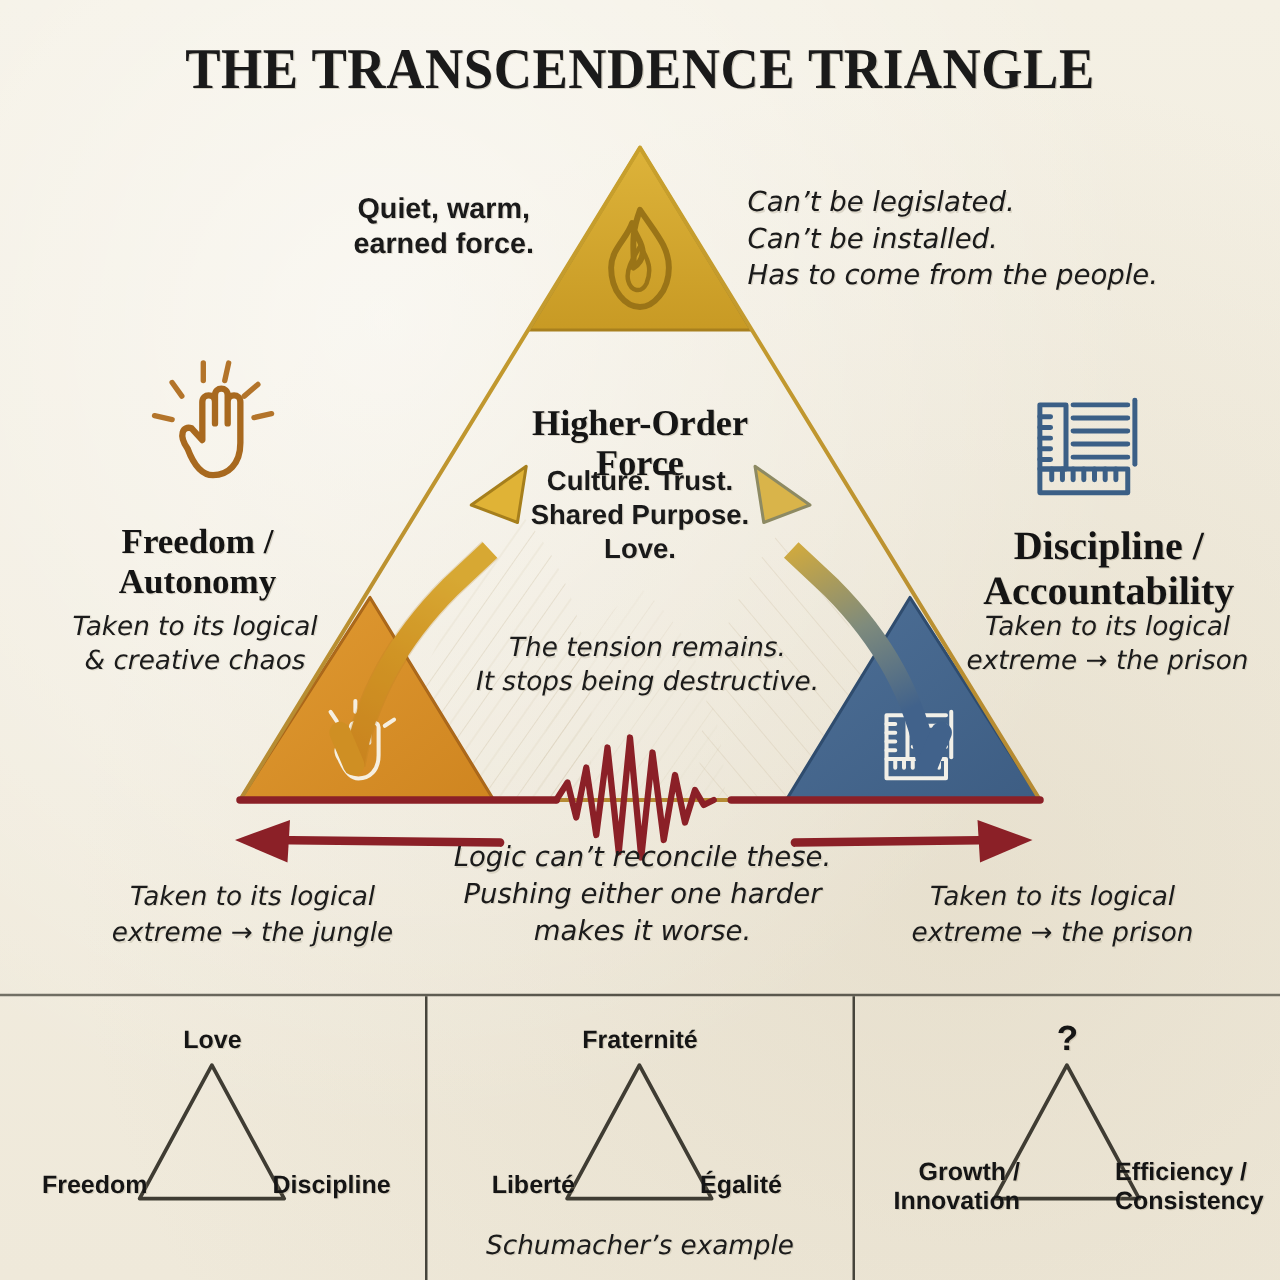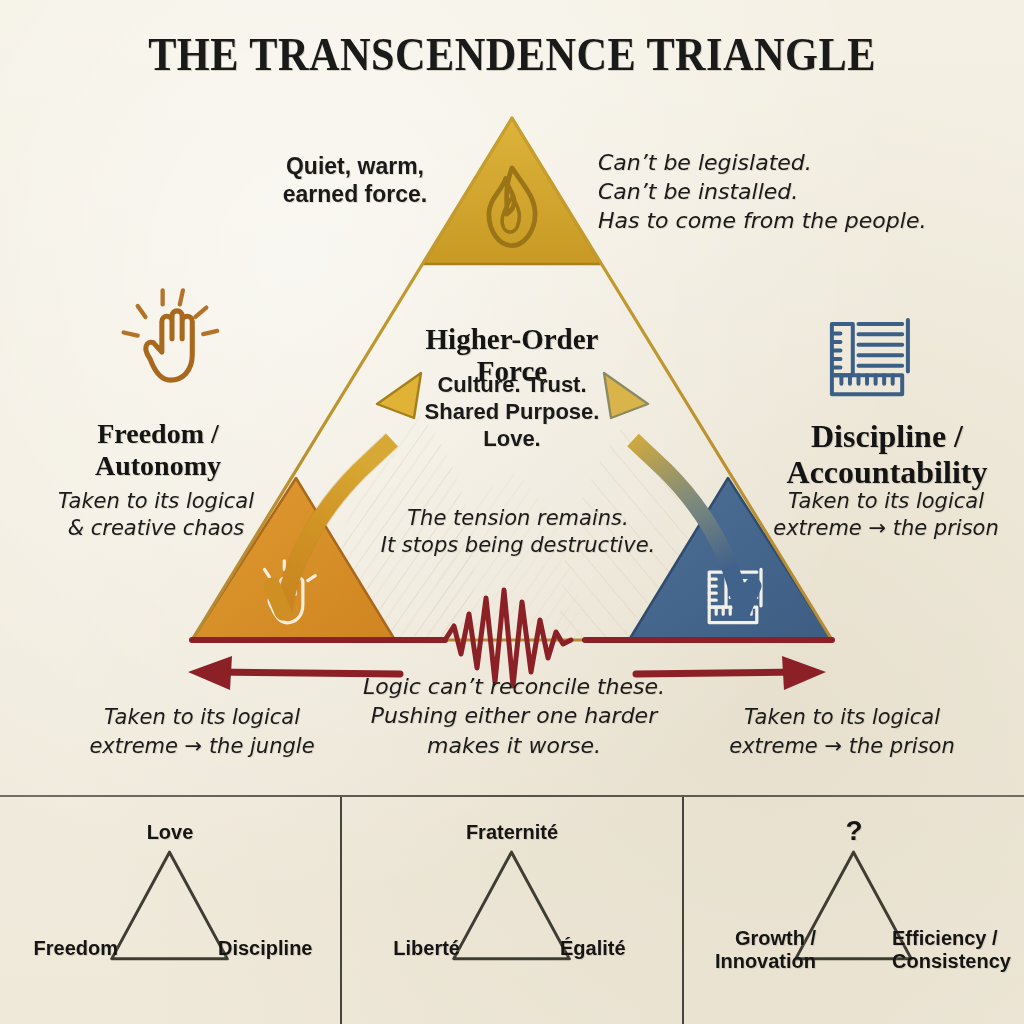--- a/index.html
+++ b/index.html
@@ -324,20 +324,21 @@
       <div class="p-right">Discipline</div>
     </div>
 
     <div class="panel">
       <svg class="panel-svg" viewBox="0 0 341 227">
         <polygon points="170,55 228,162 112,162" fill="none" stroke="#3f3c33" stroke-width="3" stroke-linejoin="round"></polygon>
       </svg>
       <div class="p-apex">Fraternité</div>
       <div class="p-left">Liberté</div>
       <div class="p-right">Égalité</div>
+      <div class="p-cap hand">Schumacher’s example</div>
     </div>
 
     <div class="panel p3">
       <svg class="panel-svg" viewBox="0 0 341 227">
         <polygon points="170,55 228,162 112,162" fill="none" stroke="#3f3c33" stroke-width="3" stroke-linejoin="round"></polygon>
       </svg>
       <div class="p-apex qmark">?</div>
       <div class="p-left">Growth /<br>Innovation</div>
       <div class="p-right">Efficiency /<br>Consistency</div>
       <div class="p-cap hand"></div>

